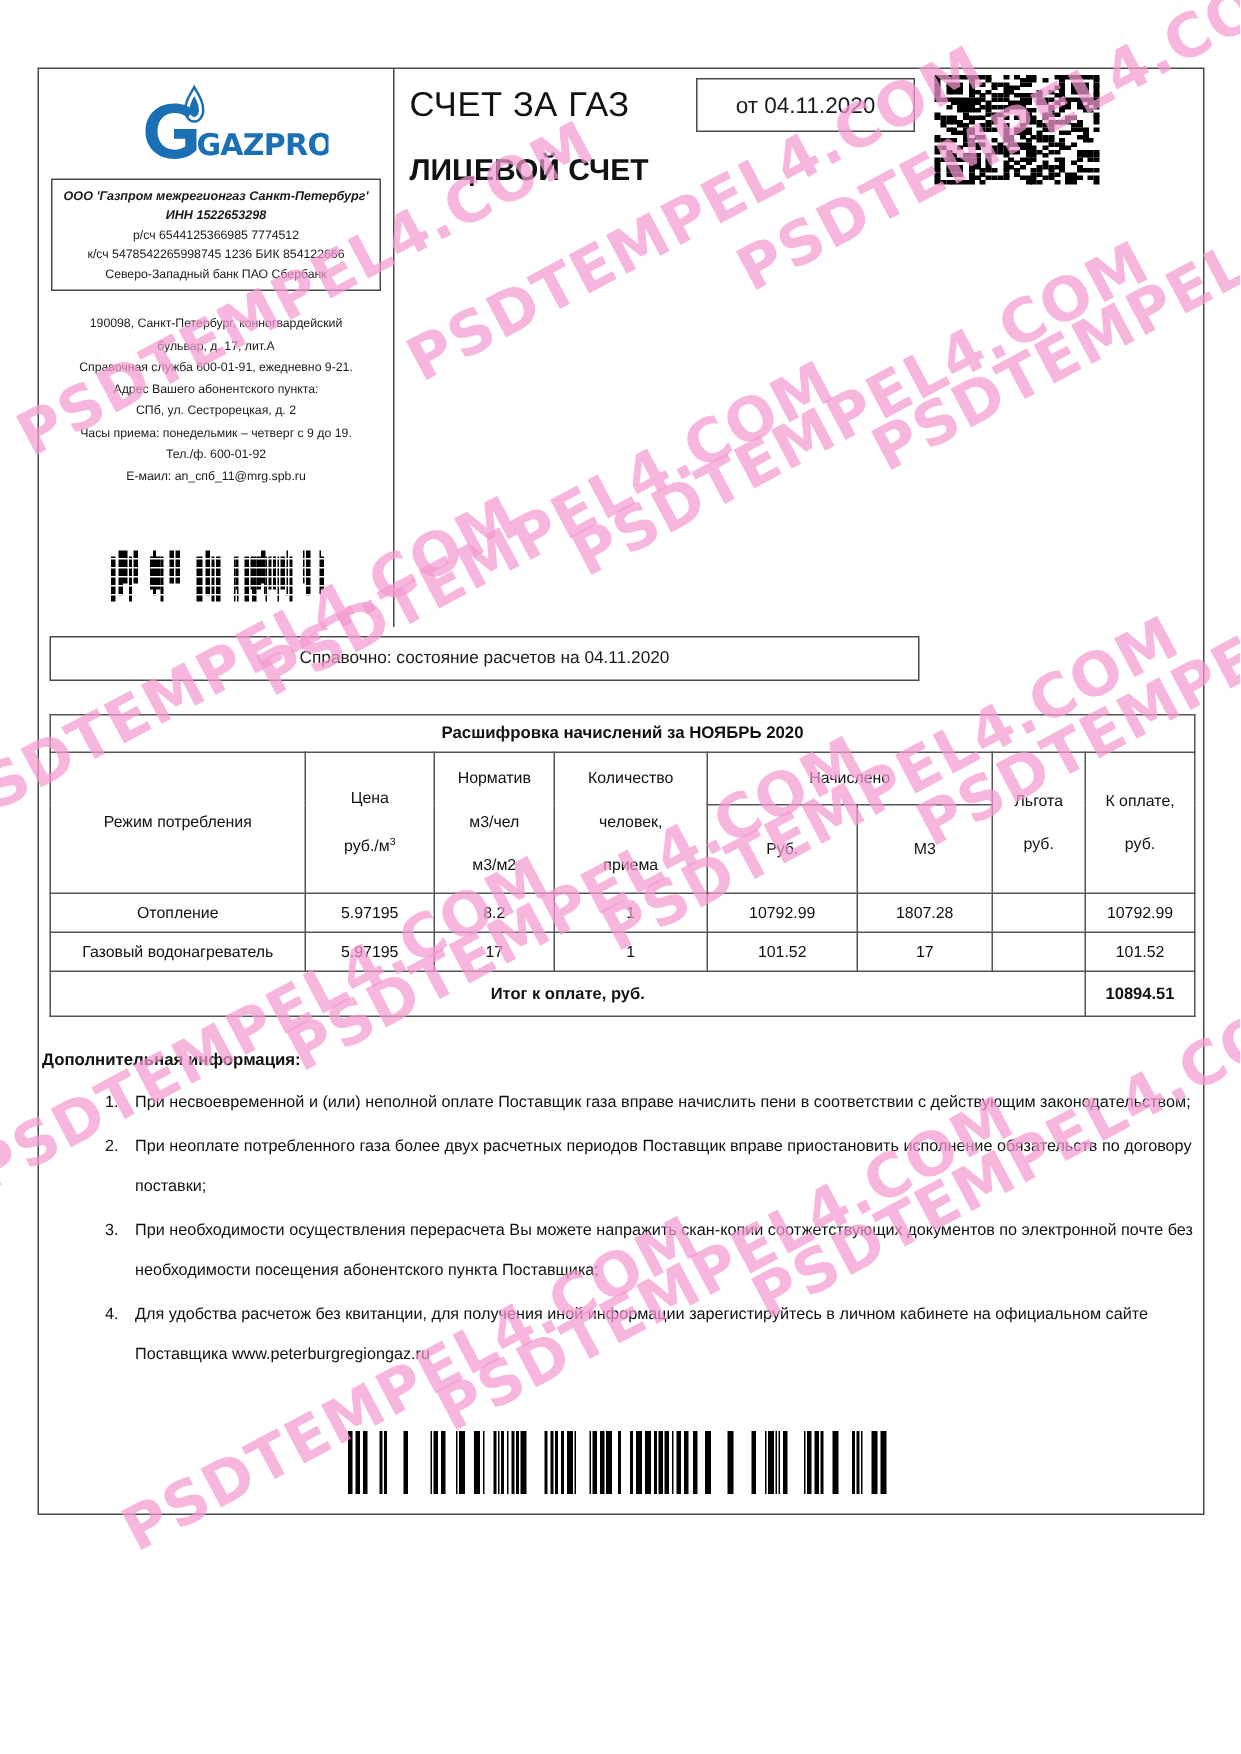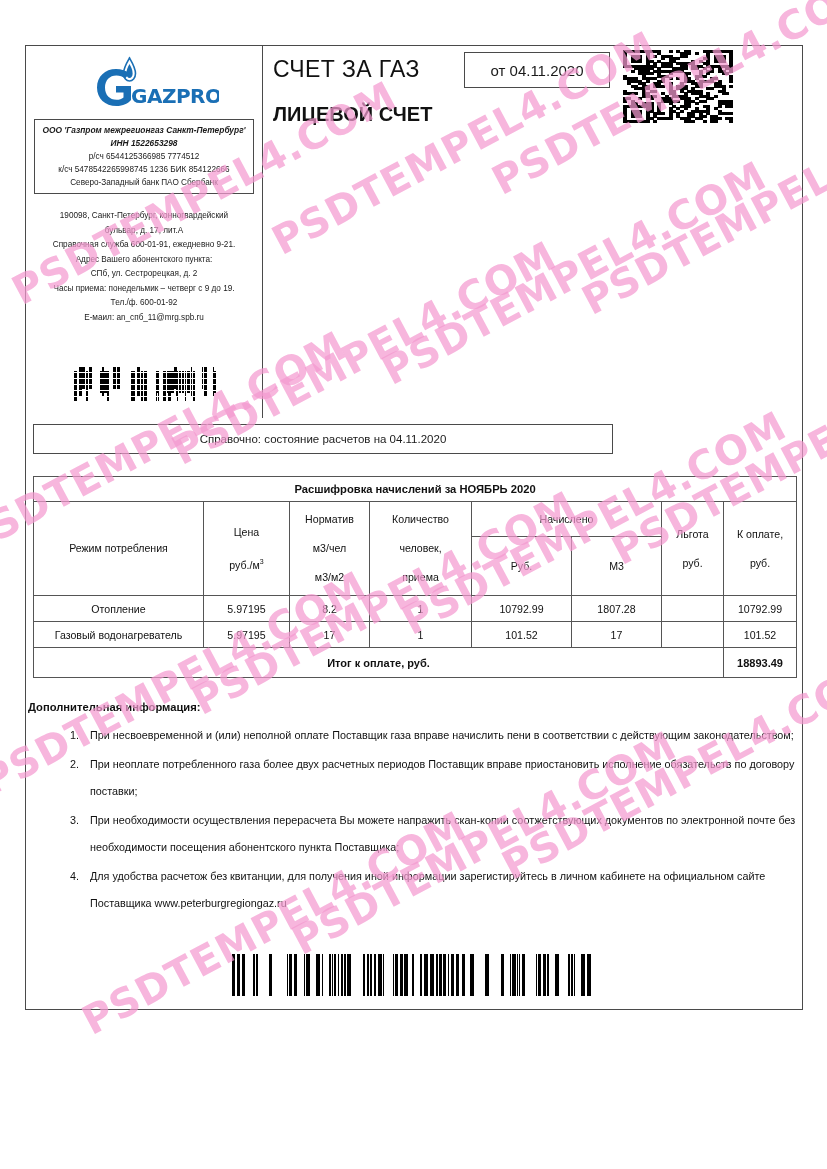--- a/index.html
+++ b/index.html
@@ -922,21 +922,21 @@
             <td class="data-cell">17</td>
             <td class="data-cell">1</td>
             <td class="data-cell">101.52</td>
             <td class="data-cell">17</td>
             <td class="data-cell"></td>
             <td class="data-cell">101.52</td>
           </tr>
 
           <tr>
             <td class="total-cell" colspan="7">Итог к оплате, руб.</td>
-            <td class="total-cell">18893.49</td>
+            <td class="total-cell">10894.51</td>
           </tr>
         </tbody>
       </table>
     </div>
 
     <div class="addinfo-title">Дополнительная информация:</div>
     <ol class="addinfo">
       <li>При несвоевременной и (или) неполной оплате Поставщик газа вправе начислить пени в соответствии с действующим законодательством;</li>
       <li>При неоплате потребленного газа более двух расчетных периодов Поставщик вправе приостановить исполнение обязательств по договору поставки;</li>
       <li>При необходимости осуществления перерасчета Вы можете напражить скан-копии соотжетствующих документов по электронной почте без необходимости посещения абонентского пункта Поставщика;</li>

